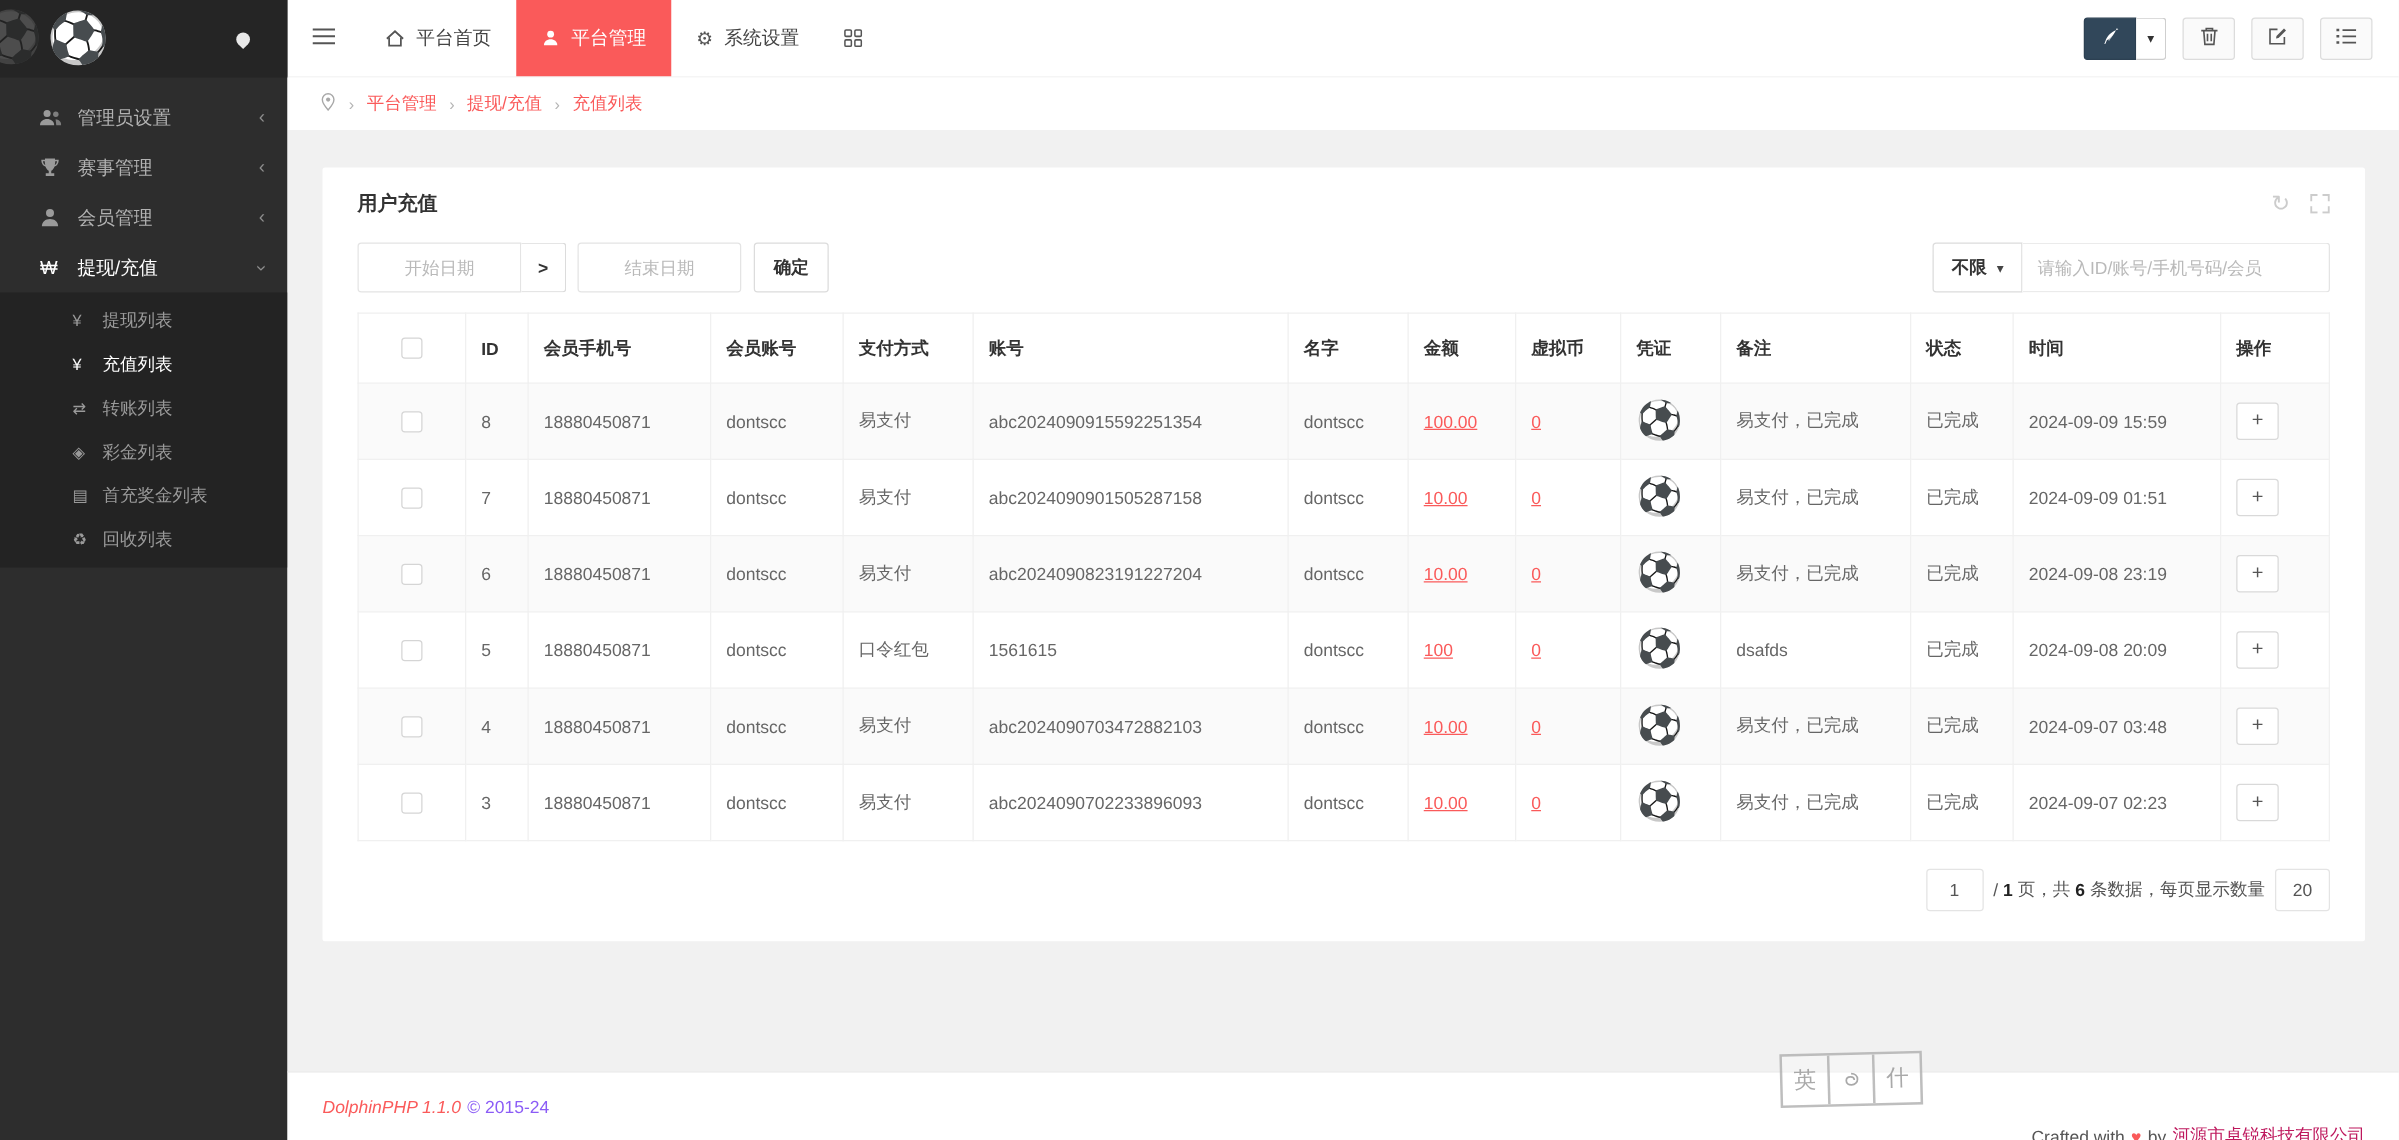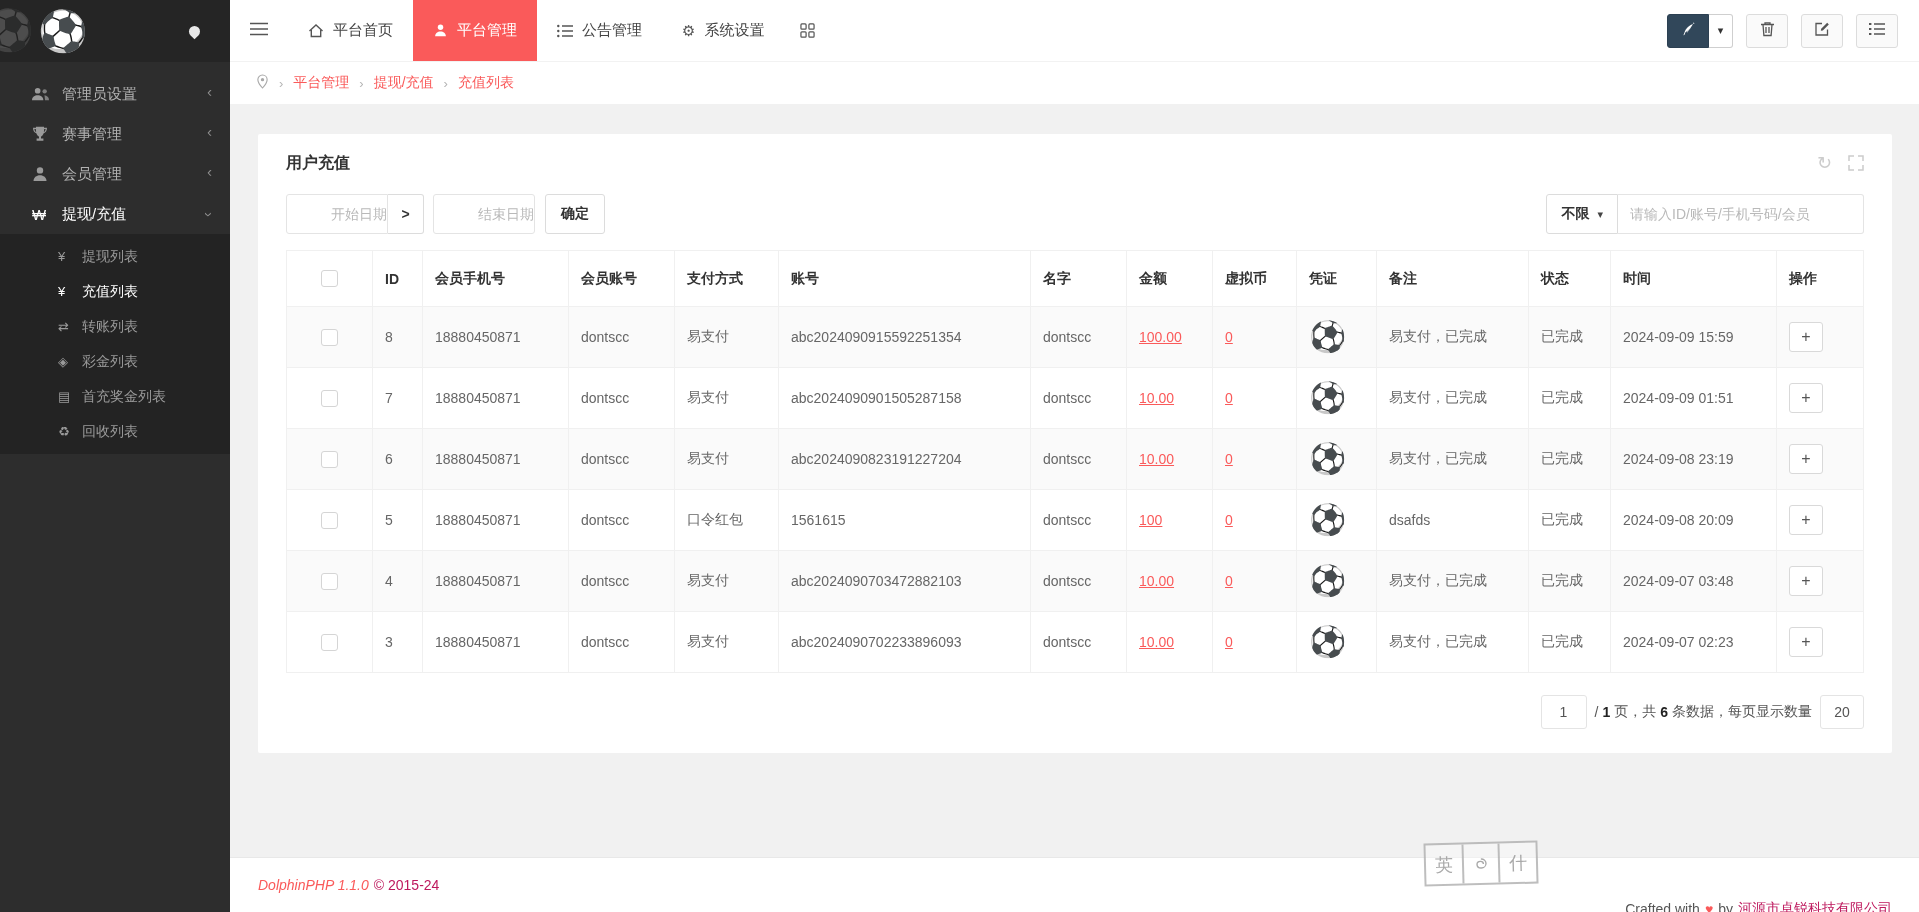--- a/index.html
+++ b/index.html
@@ -59,21 +59,21 @@
   .panel-header { height:58px; display:flex; align-items:center; }
   .panel-title { font-size:16px; font-weight:bold; color:#333;text-align:right; }
   .panel-tools { margin-left:auto; display:flex; align-items:center; gap:16px; color:#cccccc; }
   .refresh-glyph { font-size:18px; line-height:1; cursor:pointer; }
   .expand-glyph { cursor:pointer; display:inline-flex; }
 
   .panel-toolbar { display:flex; align-items:center; margin:2px 0 16px; }
   .date-group { display:flex; }
   .txt-input { height:40px; border:1px solid #e4e4e4; background:#fff; border-radius:3px; font-size:14px; color:#555; outline:none; font-family:inherit; }
   .txt-input::placeholder { color:#b9b9b9; }
-  .date-input { width:102px; text-align:right; }
+  .date-input { width:131px; text-align:center; }
   .date-start { border-radius:3px 0 0 3px; }
   .arrow-btn { width:36px; height:40px; border:1px solid #dcdcdc; border-left:none; background:#fff; border-radius:0 3px 3px 0; font-weight:bold; color:#333; font-size:14px; cursor:pointer; }
   .date-end { margin-left:9px; }
   .confirm-btn { height:40px; margin-left:10px; padding:0 15px; background:#fff; border:1px solid #dcdcdc; border-radius:3px; font-weight:bold; font-size:14px; color:#333; cursor:pointer; font-family:Liberation Sans, sans-serif;text-align:right; }
   .toolbar-right { margin-left:auto; display:flex; }
   .filter-btn { height:40px; padding:0 14px; background:#fff; border:1px solid #dcdcdc; border-radius:3px 0 0 3px; display:flex; align-items:center; gap:8px; font-weight:bold; font-size:14px; color:#333; cursor:pointer; font-family:inherit; }
   .filter-caret { font-size:11px; color:#444; }
   .search-input { width:246px; border-radius:0 3px 3px 0; border-left:none; padding:0 12px; }
 
   
@@ -91,21 +91,21 @@
   
   .pagination { display:flex; justify-content:flex-end; align-items:center; margin-top:22px; color:#555; font-size:14px; }
   .page-input { width:46px; height:34px; text-align:center; margin-right:8px; }
   .size-input { width:44px; height:34px; text-align:center; margin-left:8px; }
   .pg-b { font-weight:bold; color:#222; margin:0 4px; }
   .pg-t { color:#555; }
 
   
   .footer { height:55px; background:#ffffff; border-top:1px solid #e8e8e8; display:flex; align-items:center; padding:0 28px; position:relative; }
   .footer-brand { color:#fa5a5a; cursor:pointer;font-style:italic; }
-  .footer-copy { color:#be185d; margin-left:5px; }
+  .footer-copy { color:#8b5cf6; margin-left:5px; }
   .footer-right { margin-left:auto; display:flex; align-items:center; gap:5px; color:#555;margin-top:48px; }
   .heart { color:#fa5a5a; }
   .company-link { color:#be185d; cursor:pointer; }
   .seal { position:absolute; right:382px; top:-16px; display:flex; align-items:stretch; border:2px solid #b3b3b3; color:#9b9b9b; font-family:"DejaVu Serif","Liberation Serif",serif; transform:rotate(-1.5deg); opacity:.85; background:rgba(255,255,255,.4); }
   .seal span { padding:8px 9px; font-size:18px; line-height:1.3; }
   .seal .seal-mid { border-left:2px solid #b3b3b3; border-right:2px solid #b3b3b3; display:flex; align-items:center; }
 </style>
 </head>
 <body>
 
@@ -206,35 +206,20 @@
           <span>平台首页</span>
         </div>
         <div class="nav-tab active">
           <span class="nt-icon">
             <svg width="15" height="15" viewBox="0 0 16 16" fill="currentColor">
                 <circle cx="8" cy="4.6" r="2.9"></circle>
                 <path d="M2.3 14c0-3.1 2.6-5 5.7-5s5.7 1.9 5.7 5z"></path>
               </svg>
           </span>
           <span>平台管理</span>
-        </div>
-        <div class="nav-tab">
-          <span class="nt-icon">
-            <svg width="16" height="14" viewBox="0 0 16 14">
-                <g stroke="currentColor" stroke-width="1.4">
-                  <path d="M5 2h11M5 7h11M5 12h11"></path>
-                </g>
-                <g fill="currentColor">
-                  <circle cx="1.3" cy="2" r="1.2"></circle>
-                  <circle cx="1.3" cy="7" r="1.2"></circle>
-                  <circle cx="1.3" cy="12" r="1.2"></circle>
-                </g>
-              </svg>
-          </span>
-          <span>公告管理</span>
         </div>
         <div class="nav-tab">
           <span class="nt-icon">⚙</span>
           <span>系统设置</span>
         </div>
         <div class="nav-tab icon-only">
           <span class="nt-icon">
             <svg width="15" height="15" viewBox="0 0 16 16" fill="none" stroke="#555" stroke-width="1.3">
                 <rect x="1" y="1" width="5.5" height="5.5" rx="1"></rect>
                 <rect x="9.5" y="1" width="5.5" height="5.5" rx="1"></rect>

